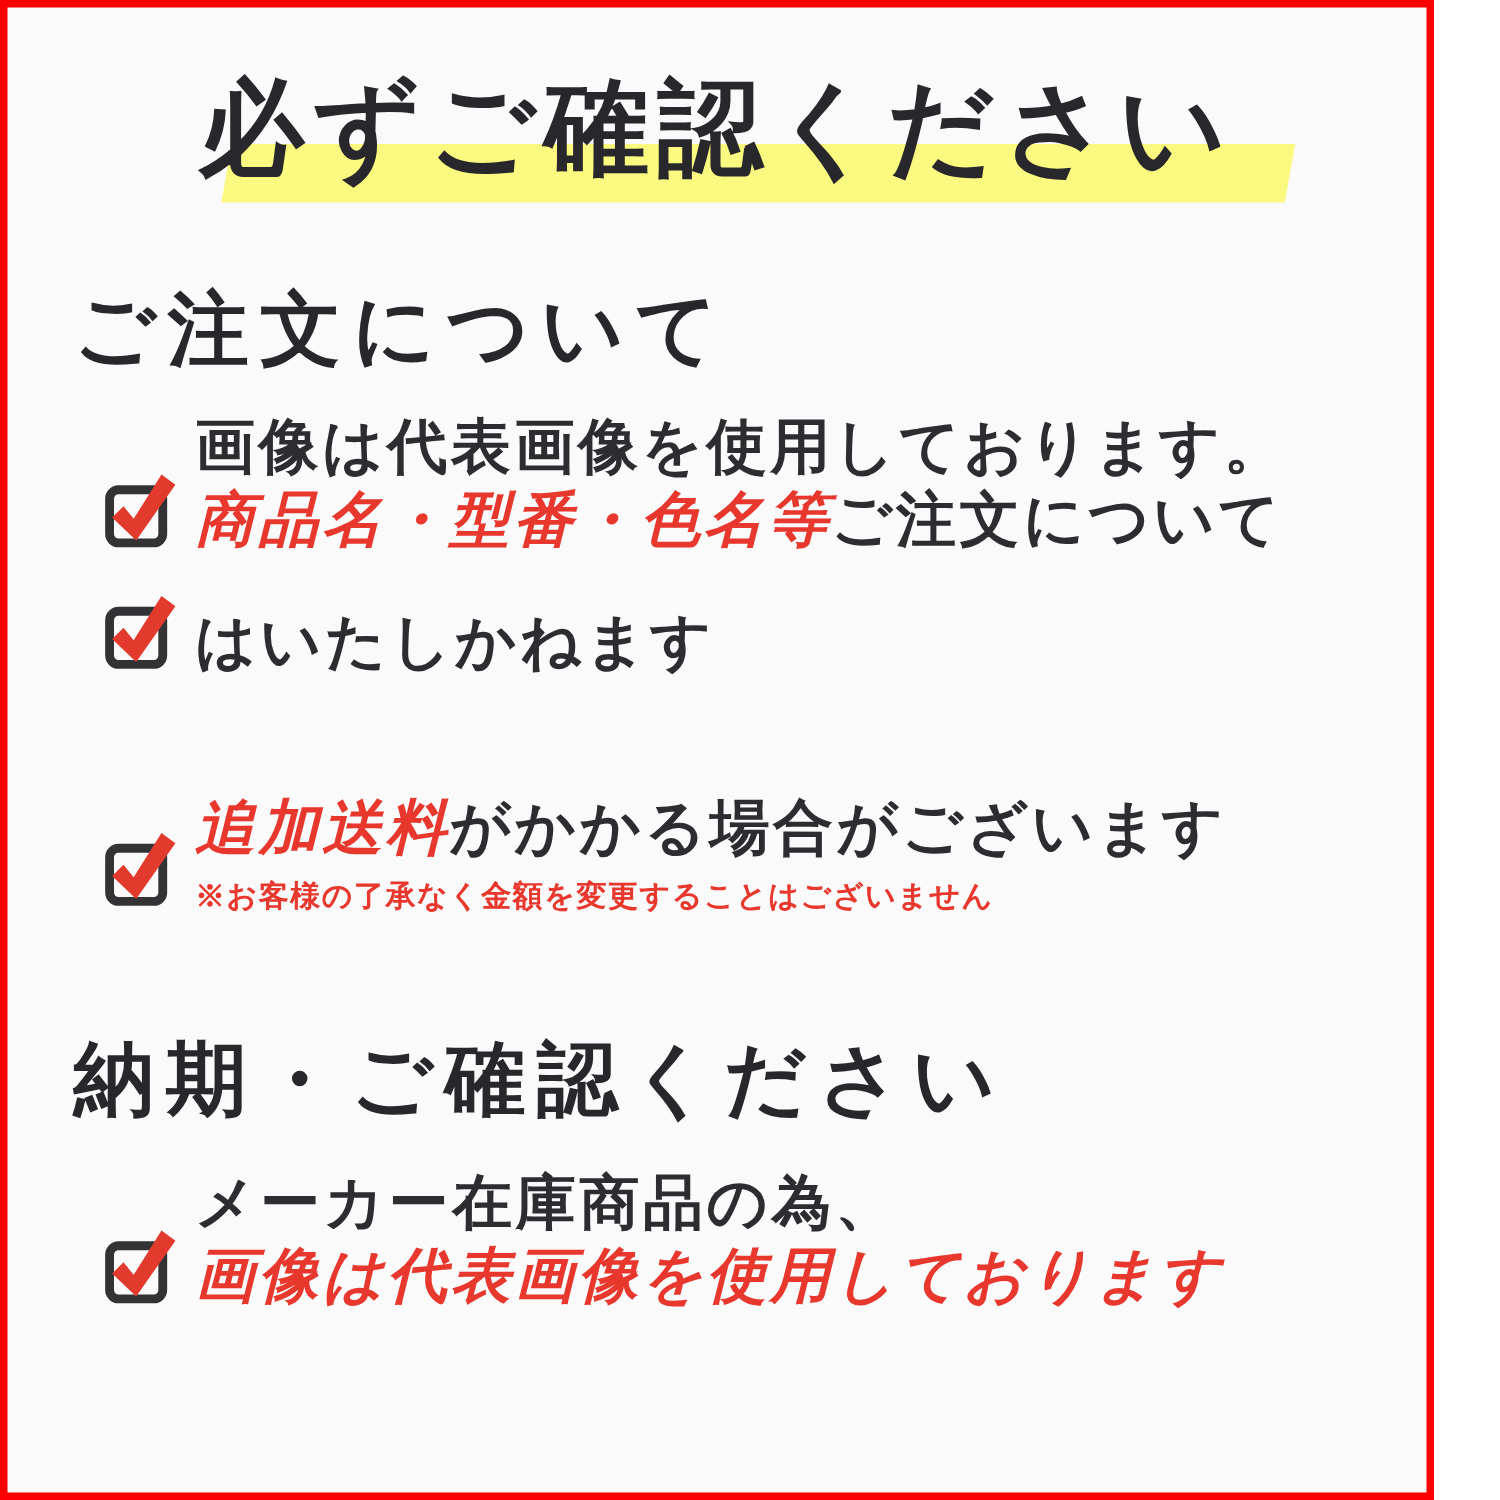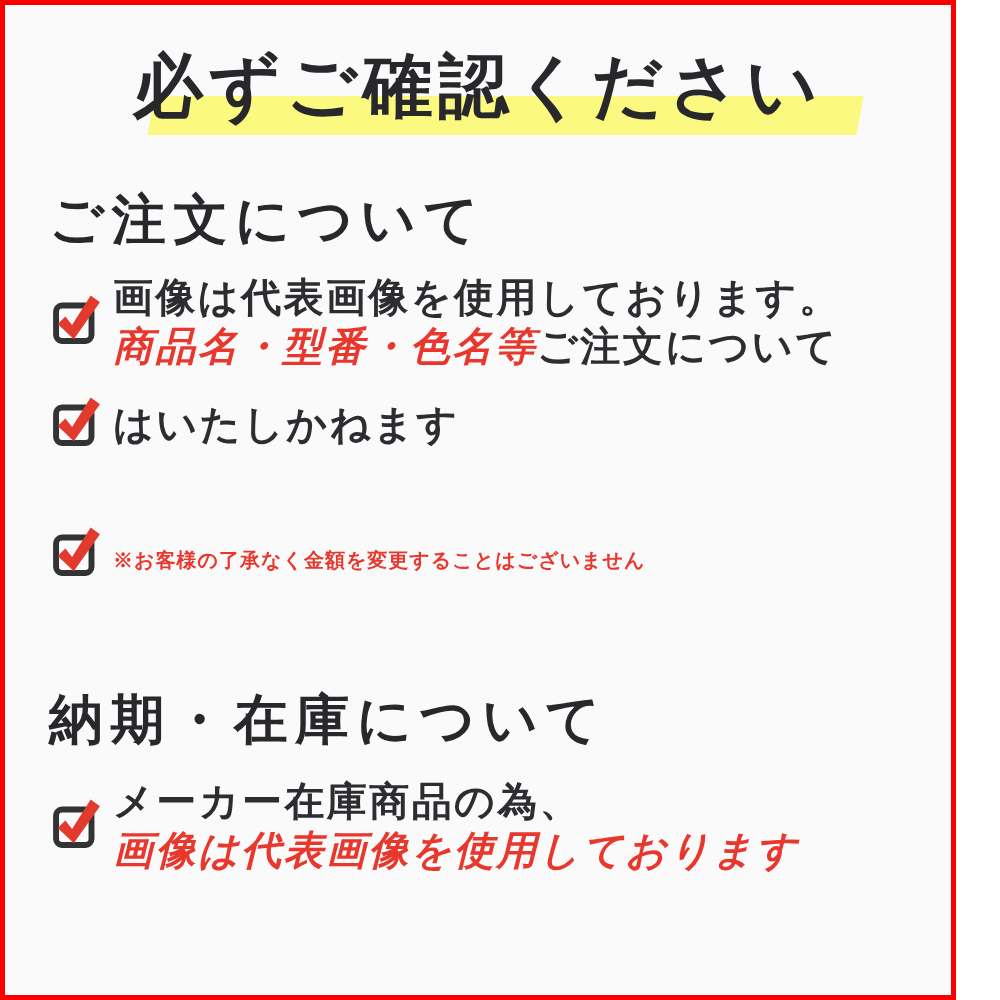--- a/index.html
+++ b/index.html
@@ -46,23 +46,23 @@
     position: absolute;
     left: 44px;
     margin: 0;
     font-size: 54px;
     letter-spacing: 0.14em;
     line-height: 1.1;
     color: #28282c;
   }
   .item {
     position: absolute;
-    left: 46px;
+    left: 63px;
     display: flex;
-    align-items: center;
+    align-items: flex-end;
   }
   .check {
     flex: none;
     width: 54px;
     height: 62px;
     margin-top: -7px;
     margin-right: 8px;
   }
   .check svg { width: 100%; height: 100%; display: block; }
   .lines { font-size: 40px; line-height: 49px; letter-spacing: 0.06em; }
@@ -112,25 +112,26 @@
   </div>
 
   <div class="item" style="top:522px">
     <span class="check">
       <svg viewBox="0 0 64 64" xmlns="http://www.w3.org/2000/svg">
         <rect x="6" y="16" width="42" height="42" rx="7" fill="none" stroke="#333336" stroke-width="7"></rect>
         <polygon points="8,38 17,29 25,39 47,4 58,12 27,56" fill="#e23b2e"></polygon>
       </svg>
     </span>
     <div class="lines">
+      <div><span class="red">追加送料</span><span class="black">がかかる場合がございます</span></div>
       <div class="note">※お客様の了承なく金額を変更することはございません</div>
     </div>
   </div>
 
-  <h2 class="heading" style="top:686px">納期・在庫について</h2>
+  <h2 class="heading" style="top:686px">納期・ご確認ください</h2>
 
   <div class="item" style="top:772px">
     <span class="check">
       <svg viewBox="0 0 64 64" xmlns="http://www.w3.org/2000/svg">
         <rect x="6" y="16" width="42" height="42" rx="7" fill="none" stroke="#333336" stroke-width="7"></rect>
         <polygon points="8,38 17,29 25,39 47,4 58,12 27,56" fill="#e23b2e"></polygon>
       </svg>
     </span>
     <div class="lines">
       <div><span class="black">メーカー在庫商品の為、</span></div>

